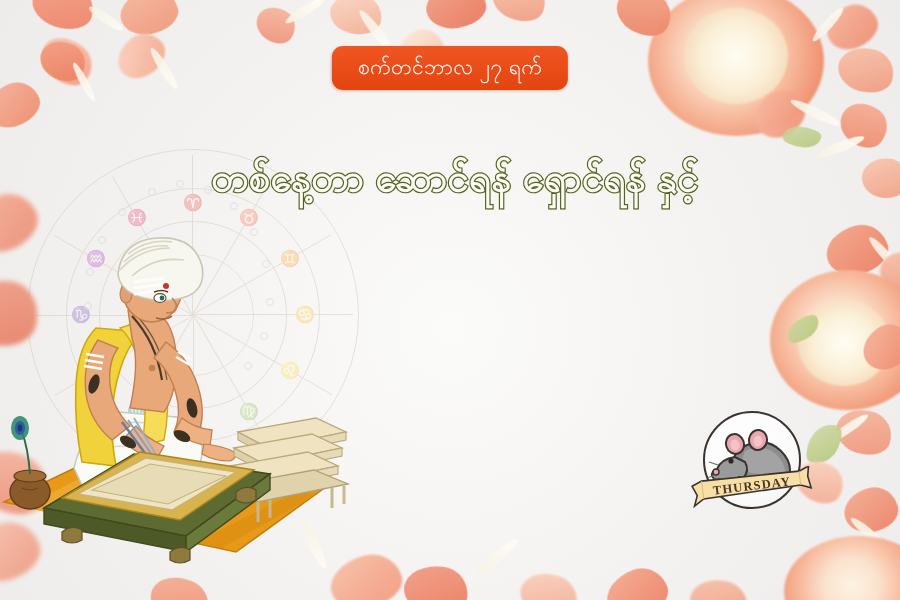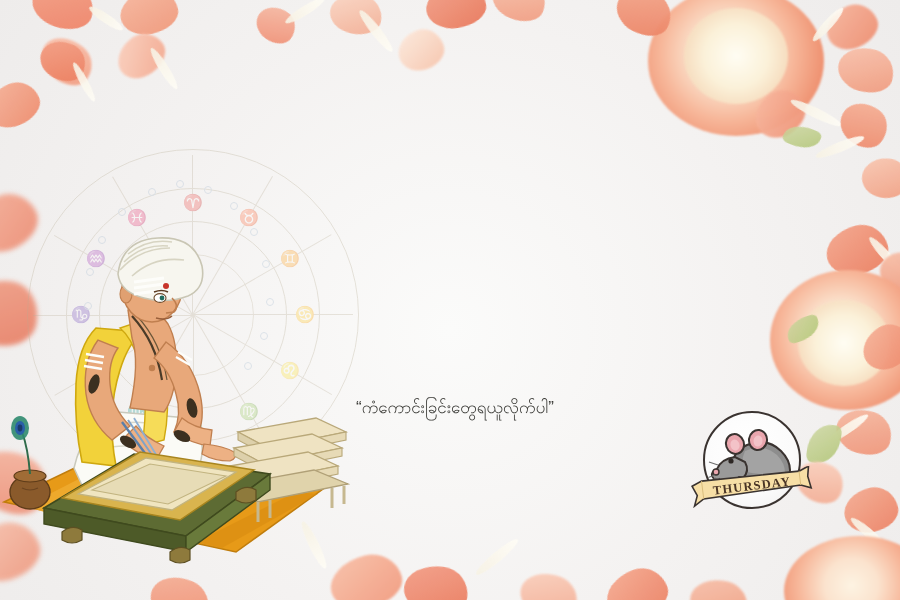--- a/index.html
+++ b/index.html
@@ -426,25 +426,26 @@
       <path d="M78 258 L146 222 L236 236 L172 274 Z" fill="#f0e5c0" stroke="#c2b480" stroke-width="1.3"></path>
 
       <path d="M92 254 L150 228 L226 240 L168 268 Z" fill="#e7dcb6" stroke="#c2b480" stroke-width="1.1"></path>
 
       <path d="M62 296 q10 -8 20 -2 l0 10 q-10 6 -20 0 Z" fill="#8e7a3c" stroke="#5d4f22" stroke-width="1.2"></path>
       <path d="M170 316 q10 -8 20 -2 l0 10 q-10 6 -20 0 Z" fill="#8e7a3c" stroke="#5d4f22" stroke-width="1.2"></path>
       <path d="M236 256 q10 -8 20 -2 l0 10 q-10 6 -20 0 Z" fill="#8e7a3c" stroke="#5d4f22" stroke-width="1.2"></path>
     </g>
   </svg>
 
+  <div class="date-badge">စက်တင်ဘာလ ၂၇ ရက်</div>
 
   <div class="headline">
+    <div class="hl-line l2">တစ်နေ့တာ ဆောင်ရန် ရှောင်ရန် နှင့်</div>
   </div>
 
-  <div class="subtitle">“ကံကောင်းခြင်းတွေရယူလိုက်ပါ”</div>
 
   <div class="day-badge">
     <div class="day-circle">
       <svg viewBox="0 0 94 94" width="94" height="94">
 
         <path d="M28 62 q-4 -22 14 -30 q20 -8 34 6 q12 12 8 26 q-28 8 -56 -2 Z" fill="#8d8d8d" stroke="#3a3330" stroke-width="2"></path>
 
         <path d="M40 38 q18 -8 32 4 q8 8 8 18 q-22 4 -42 -2 q-2 -12 2 -20 Z" fill="#a3a3a3"></path>
 
         <path d="M30 44 q-14 2 -18 12 q-3 9 6 13 q11 4 20 -4 q7 -7 2 -16 Z" fill="#9a9a9a" stroke="#3a3330" stroke-width="2"></path>

